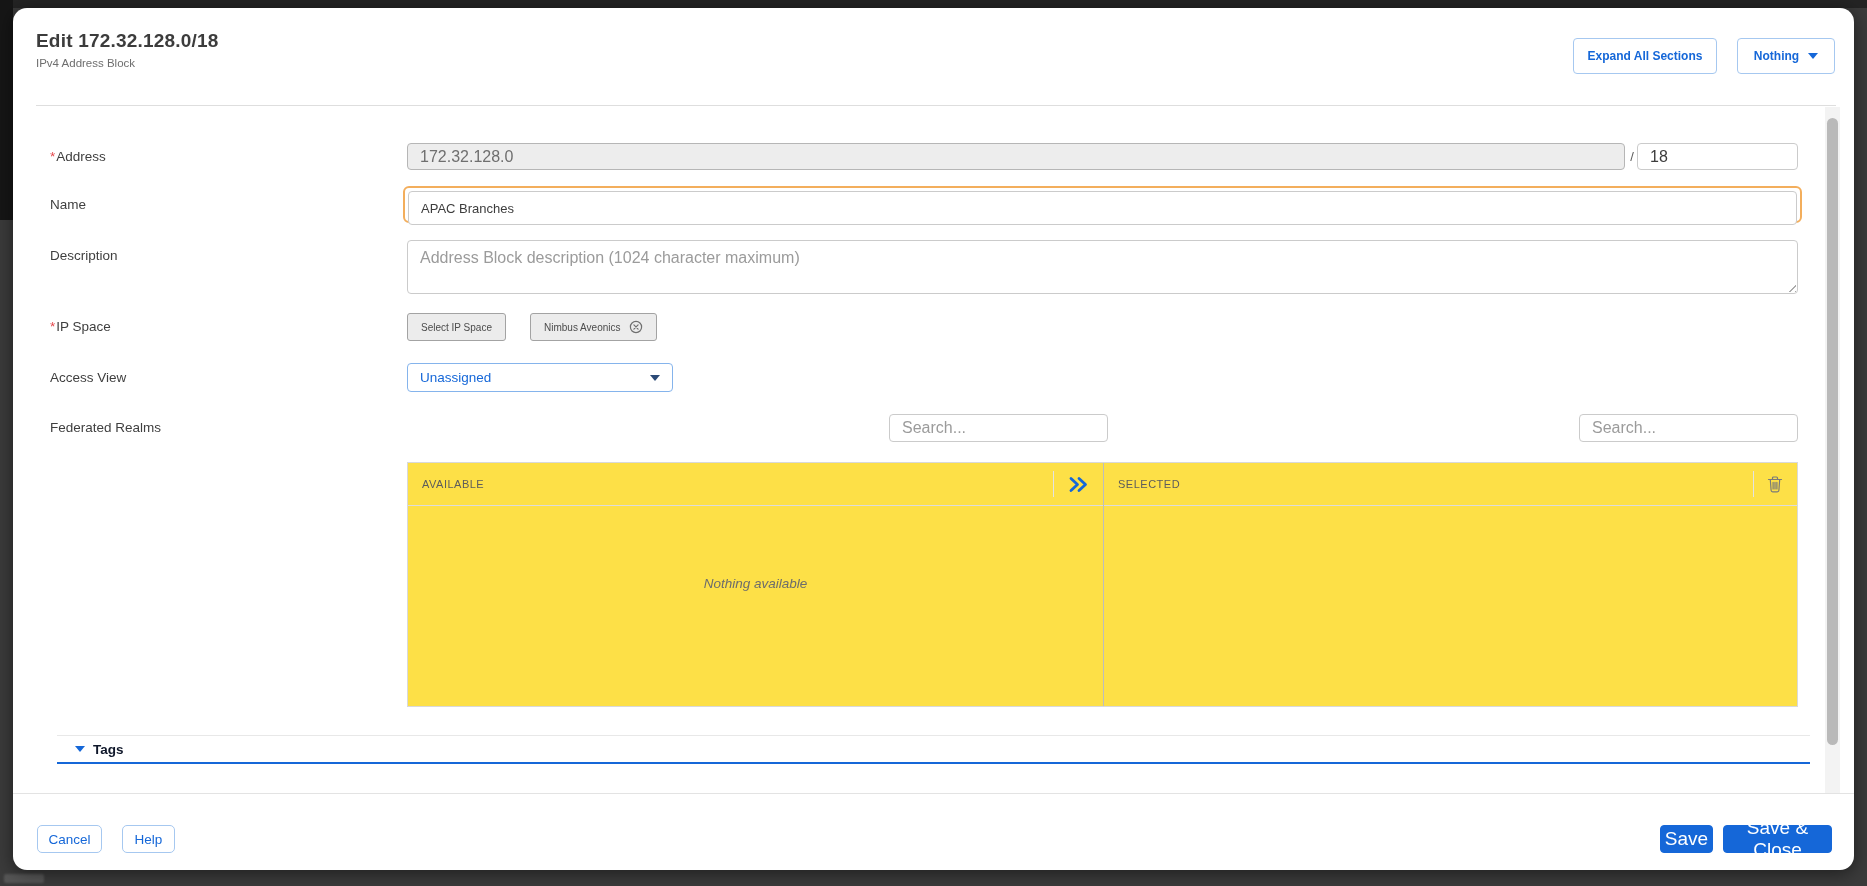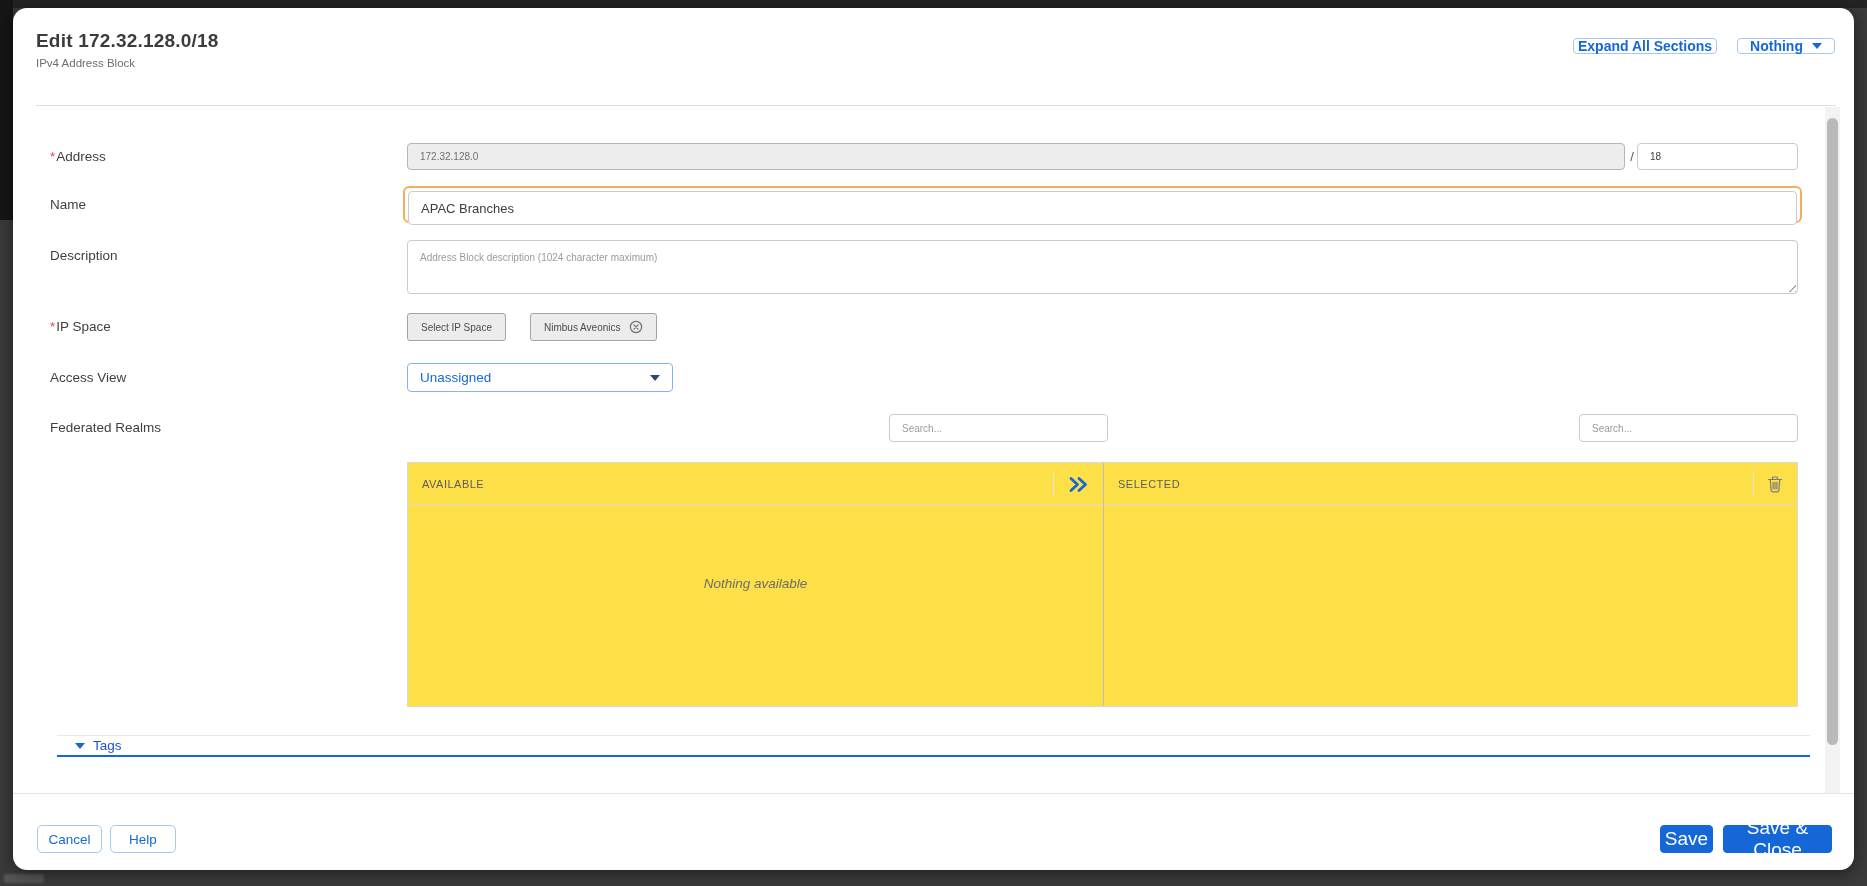--- a/index.html
+++ b/index.html
@@ -17,38 +17,38 @@
   .modal {
     position:absolute; left:13px; top:8px; width:1841px; height:862px;
     background:#fff; border-radius:14px;
     box-shadow:0 3px 18px rgba(0,0,0,.5);
   }
 
   
   .dlg-title    { position:absolute; left:23px; top:22px; font-size:19px; font-weight:700; color:#3c3c3c; letter-spacing:.2px; }
   .dlg-subtitle { position:absolute; left:23px; top:49px; font-size:11.5px; color:#6e6e6e; }
   .btn-outline {
-    position:absolute; top:30px; height:16px;
+    position:absolute; top:30px; height:36px;
     display:flex; align-items:center; justify-content:center; gap:9px;
     background:#fff; border:1px solid #a6c8f0; border-radius:4px;
-    color:#1567D8; font-size:14px; font-weight:700; cursor:pointer;
+    color:#1567D8; font-size:12px; font-weight:700; cursor:pointer;
     font-family:"Liberation Sans", sans-serif;
   }
   .btn-expand   { left:1560px; width:144px; }
   .btn-sections { left:1724px; width:98px; }
   .caret-down { width:0; height:0; border-left:5px solid transparent; border-right:5px solid transparent; border-top:6px solid #1567D8; }
   .header-sep { position:absolute; left:23px; top:97px; width:1800px; height:1px; background:#dedede; }
 
   
   .row-label { position:absolute; left:37px; font-size:13.5px; color:#3f3f3f; }
   .req { color:#e5484d; margin-right:1px; }
 
   .fld {
     position:absolute; border:1px solid #cbcbcb; border-radius:4px;
-    font-family:"Liberation Sans", sans-serif; font-size:10px; color:#3d3d3d;
+    font-family:"Liberation Sans", sans-serif; font-size:16px; color:#3d3d3d;
     padding:0 12px; outline:none; background:#fff;
   }
   .fld::placeholder, textarea.fld::placeholder { color:#9b9b9b; opacity:1; }
   .fld-disabled { background:#ededed; border-color:#b6b6b6; color:#6f6f6f; }
 
   .lbl-address { top:135px; line-height:27px; }
   .in-address  { left:394px; top:135px; width:1218px; height:27px; }
   .addr-slash  { position:absolute; left:1614px; top:135px; width:10px; line-height:27px; text-align:center; color:#5a5a5a; font-size:13px; }
   .in-cidr     { left:1624px; top:135px; width:161px; height:27px; }
 
@@ -99,42 +99,42 @@
   .dl-col-left  { left:0; width:696px; border-right:1px solid #bdbdbd; }
   .dl-col-right { left:696px; right:0; }
   .dl-head { height:43px; border-bottom:1px solid #dcdcdc; display:flex; align-items:center; padding:0 14px; }
   .dl-head-label { font-size:11px; color:#5c5c5c; letter-spacing:.5px; }
   .dl-head-action { margin-left:auto; display:flex; align-items:center; padding-left:13px; border-left:1px solid #e3e3e3; height:26px; cursor:pointer; }
   .dl-body { height:200px; display:flex; justify-content:center; padding-top:70px; }
   .dl-empty { font-size:13.5px; font-style:italic; color:#6c6c6c; }
 
   
   .tags-bar {
-    position:absolute; left:44px; top:727px; width:1753px; height:22px;
+    position:absolute; left:44px; top:727px; width:1753px; height:29px;
     border-top:1px solid #e8e8e8; border-bottom:2px solid #1567D8;
     display:flex; align-items:center; gap:8px; padding-left:18px;
-    color:#1d4ed8; font-size:13.5px; cursor:pointer;
+    color:#0f172a; font-size:13.5px; cursor:pointer;font-weight:bold;
   }
   .tri-down { width:0; height:0; border-left:5px solid transparent; border-right:5px solid transparent; border-top:6px solid #1567D8; }
 
   
   .scroll-track { position:absolute; left:1812px; top:99px; width:15px; height:686px; background:#f3f3f3; }
   .scroll-thumb { position:absolute; left:2px; top:11px; width:11px; height:627px; background:#b9b9b9; border-radius:6px; cursor:pointer; }
 
   
   .footer-sep { position:absolute; left:0; top:785px; width:100%; height:1px; background:#e3e3e3; }
   .ft-btn-outline {
     position:absolute; top:817px; height:28px;
     display:flex; align-items:center; justify-content:center;
     background:#fff; border:1px solid #a6c8f0; border-radius:5px;
     color:#1567D8; font-size:13.5px; cursor:pointer;
     font-family:"Liberation Sans", sans-serif;
   }
   .btn-cancel { left:24px; width:65px; }
-  .btn-help   { left:97px; width:66px; }
+  .btn-help   { left:109px; width:53px; }
   .ft-btn-primary {
     position:absolute; top:817px; height:28px;
     display:flex; align-items:center; justify-content:center;
     background:#1567D8; border:1px solid #1567D8; border-radius:4px;
     color:#fff; font-size:19px; cursor:pointer;
     font-family:"Liberation Sans", sans-serif;
   }
   .btn-save      { left:1647px; width:53px; }
   .btn-saveclose { left:1710px; width:109px; }
 </style>

